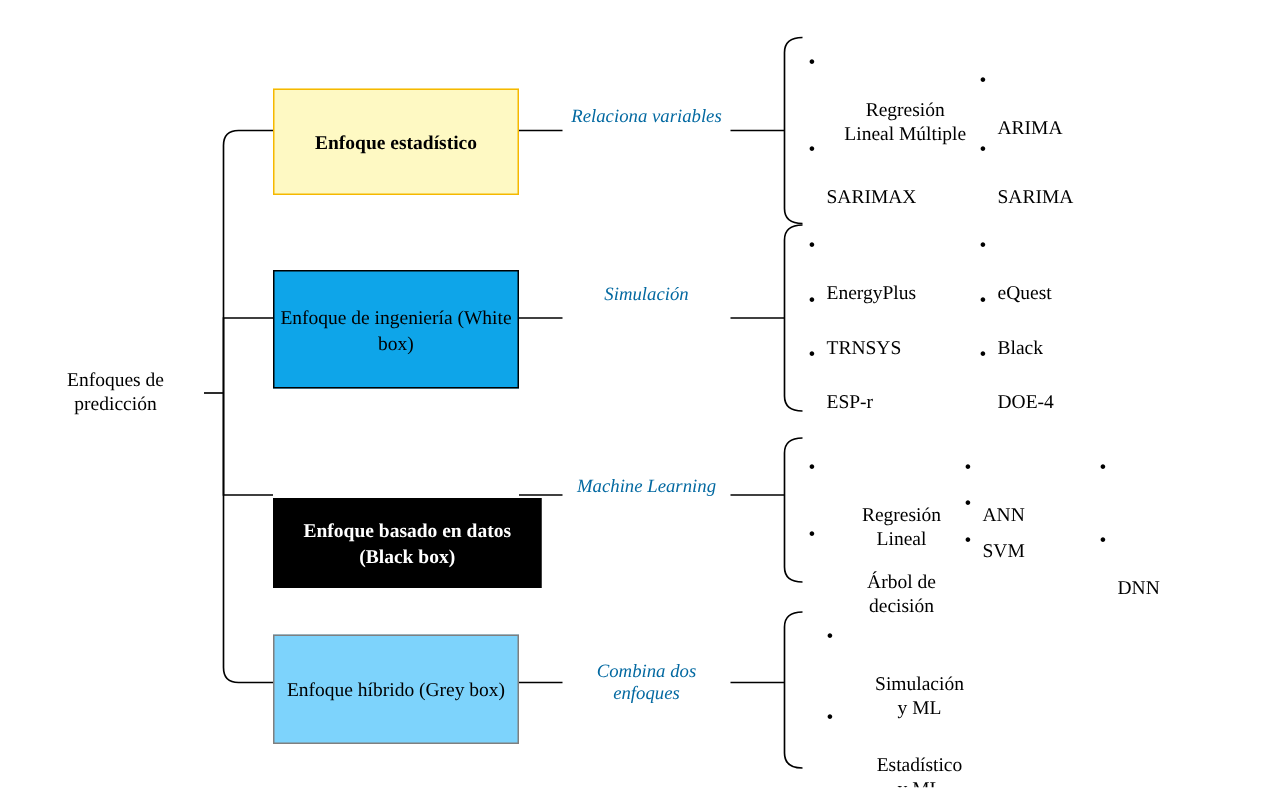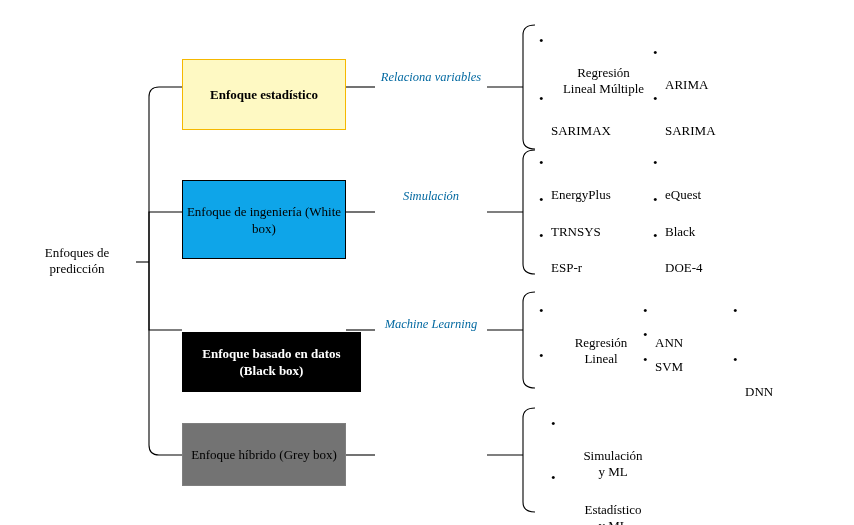--- a/index.html
+++ b/index.html
@@ -43,22 +43,22 @@
   }
   .node.eng {
     left: 182px; top: 180px; width: 164px; height: 79px;
     background: #0ea5e9; border-color: #000; color: #000; font-weight: normal;
   }
   .node.data {
     left: 182px; top: 300px; width: 179px; height: 60px;
     background: #000000; border-color: #000; color: #ffffff; margin-top: 32px;
   }
   .node.hyb {
-    left: 182px; top: 423px; width: 164px; height: 63px;
-    background: #737373; border-color: #7F7F7F; color: #000; font-weight: normal;
+    left: 182px; top: 423px; width: 164px; height: 73px;
+    background: #7dd3fc; border-color: #7F7F7F; color: #000; font-weight: normal;
   }
   .edge-label {
     position: absolute;
     text-align: center;
     font-style: italic;
     font-size: 12.5px;
     line-height: 15px;
     color: #0369a1;
     width: 110px;
   }
@@ -136,20 +136,22 @@
   <div class="node hyb">
     <span>Enfoque híbrido
 (Grey box)</span>
   </div>
 
   <div class="edge-label el-stat">Relaciona
 variables</div>
   <div class="edge-label el-eng">Simulación</div>
   <div class="edge-label el-data">Machine
 Learning</div>
+  <div class="edge-label el-hyb">Combina dos
+enfoques</div>
 
   <div class="leaf" style="left:551px; top:33px; width:105px; text-align:center;">
     <span class="bullet">•</span>
     <span class="txt">Regresión
 Lineal Múltiple</span>
   </div>
   <div class="leaf" style="left:551px; top:91px; width:105px; text-align:left;">
     <span class="bullet">•</span>
     <span class="txt">SARIMAX</span>
   </div>
@@ -187,20 +189,22 @@
     <span class="txt">DOE-4</span>
   </div>
 
   <div class="leaf" style="left:551px; top:303px; width:100px; text-align:center;">
     <span class="bullet">•</span>
     <span class="txt">Regresión
 Lineal</span>
   </div>
   <div class="leaf" style="left:551px; top:348px; width:100px; text-align:center;">
     <span class="bullet">•</span>
+    <span class="txt">Árbol de
+decisión</span>
   </div>
   <div class="leaf" style="left:655px; top:303px; width:85px; text-align:left;">
     <span class="bullet">•</span>
     <span class="txt">ANN</span>
   </div>
   <div class="leaf" style="left:655px; top:327px; width:85px; text-align:left;">
     <span class="bullet">•</span>
     <span class="txt">SVM</span>
   </div>
   <div class="leaf" style="left:655px; top:352px; width:85px; text-align:center;">

